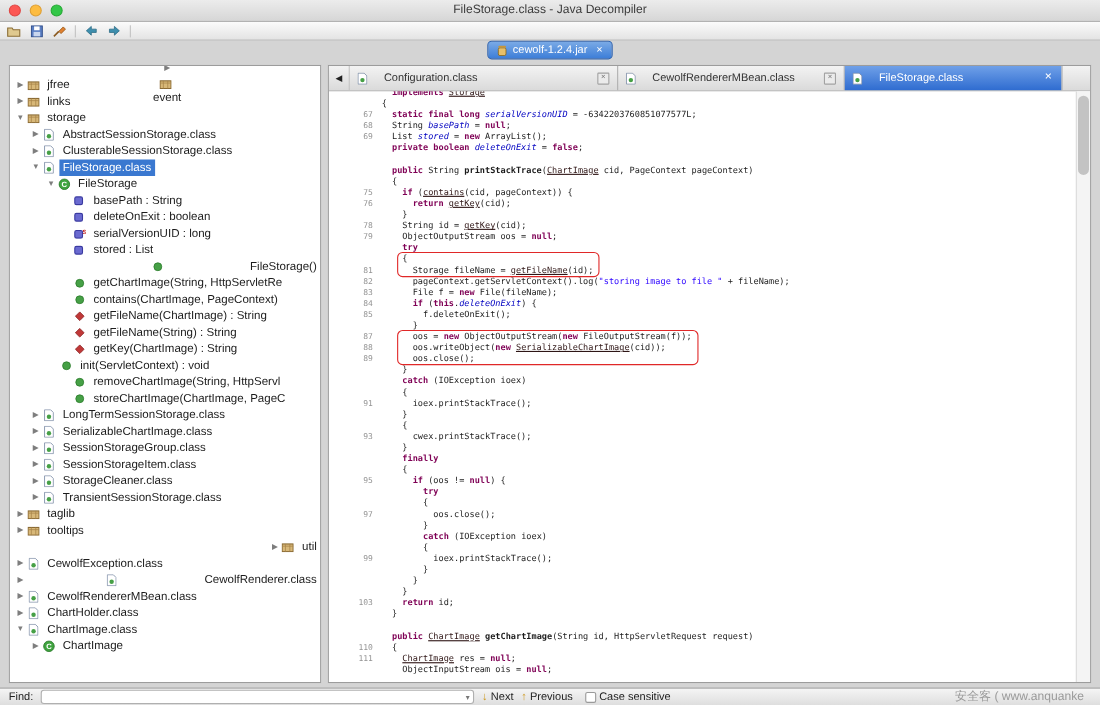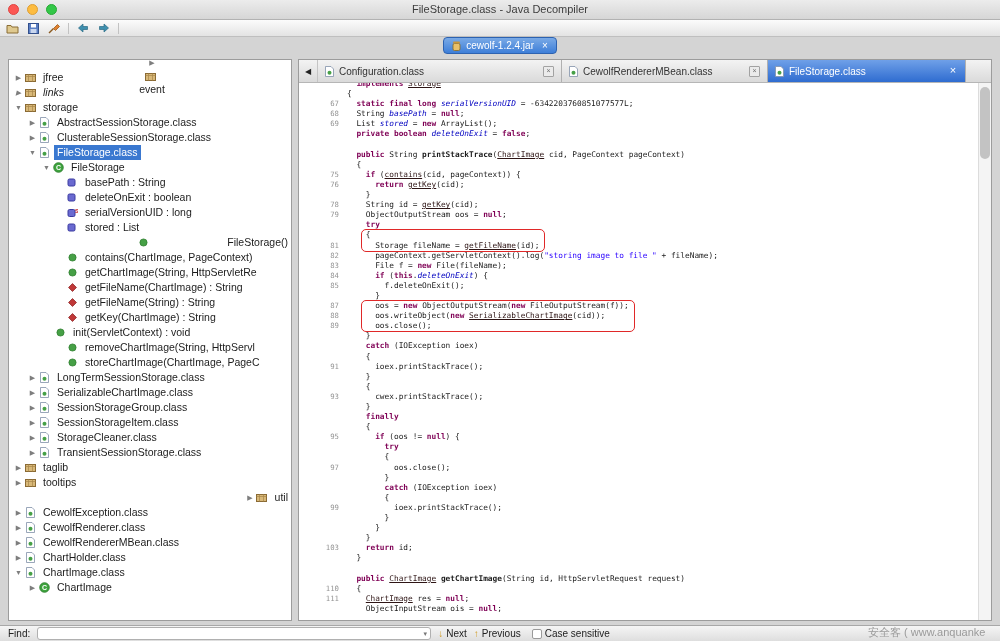--- a/index.html
+++ b/index.html
@@ -45,21 +45,21 @@
   .ti{flex:none;width:12px;height:12px;margin-right:4px;display:inline-flex;align-items:center;justify-content:center}
   .tl{padding:0 3px}
   .tl.sel{background:#3a78d0;color:#fff}
 
   
   .code-tabbar{position:absolute;top:0;left:0;right:0;height:22px;
     background:linear-gradient(#f3f3f3,#dadada);border-bottom:1px solid #b6b6b6;
     display:flex;align-items:stretch}
   .tab-scroll{width:18px;display:flex;align-items:center;justify-content:center;
     font-size:8px;color:#222;border-right:1px solid #c4c4c4}
-  .ctab{display:flex;align-items:center;gap:5px;padding:0 7px;font-size:10px;color:#333;
+  .ctab{display:flex;align-items:center;gap:15px;padding:0 7px;font-size:10px;color:#333;
     border-right:1px solid #b0b0b0;box-sizing:border-box}
   .ctab1{width:244px}
   .ctab2{width:206px}
   .ctab3{flex:1;max-width:198px}
   .ctab.active{background:linear-gradient(#6fa0e8,#2f6cd0);color:#fff}
   .ctab .ticon{flex:none;display:inline-flex}
   .tclose{margin-left:auto;width:9px;height:9px;border:1px solid #a2a2a2;background:#ebebeb;
     color:#707070;font-size:7px;line-height:8px;text-align:center;border-radius:1px;flex:none}
   .ctab.active .tclose{border:none;background:transparent;color:#fff;font-size:11px;line-height:9px;width:10px;height:10px}
 
@@ -171,21 +171,21 @@
       <div class="tree-row" style="padding-left: 4px;">
         <span class="tw">▶</span>
         <span class="ti">
           <svg width="11" height="9">
             <rect x="0.5" y="1.5" width="10" height="7" fill="#d8b878" stroke="#8a6a34"></rect>
             <path d="M0.5 3.5h10M3.5 1.5v7M7.5 1.5v7" stroke="#a8854a" stroke-width="0.7" fill="none"></path>
           </svg>
         </span>
         <span class="tl">jfree</span>
       </div>
-      <div class="tree-row" style="padding-left: 4px; font-style: italic;">
+      <div class="tree-row" style="padding-left: 4px;">
         <span class="tw">▶</span>
         <span class="ti">
           <svg width="11" height="9">
             <rect x="0.5" y="1.5" width="10" height="7" fill="#d8b878" stroke="#8a6a34"></rect>
             <path d="M0.5 3.5h10M3.5 1.5v7M7.5 1.5v7" stroke="#a8854a" stroke-width="0.7" fill="none"></path>
           </svg>
         </span>
         <span class="tl">links</span>
       </div>
       <div class="tree-row" style="padding-left: 4px;">
@@ -284,30 +284,30 @@
         </span>
         <span class="tl">FileStorage()</span>
       </div>
       <div class="tree-row" style="padding-left: 46px;">
         <span class="tw"></span>
         <span class="ti">
           <svg width="9" height="9">
             <circle cx="4.5" cy="4.5" r="3.6" fill="#46a046" stroke="#2a7a2a" stroke-width="0.7"></circle>
           </svg>
         </span>
+        <span class="tl">getChartImage(String, HttpServletRe</span>
+      </div>
+      <div class="tree-row" style="padding-left: 46px;">
+        <span class="tw"></span>
+        <span class="ti">
+          <svg width="9" height="9">
+            <circle cx="4.5" cy="4.5" r="3.6" fill="#46a046" stroke="#2a7a2a" stroke-width="0.7"></circle>
+          </svg>
+        </span>
         <span class="tl">contains(ChartImage, PageContext)</span>
-      </div>
-      <div class="tree-row" style="padding-left: 46px;">
-        <span class="tw"></span>
-        <span class="ti">
-          <svg width="9" height="9">
-            <circle cx="4.5" cy="4.5" r="3.6" fill="#46a046" stroke="#2a7a2a" stroke-width="0.7"></circle>
-          </svg>
-        </span>
-        <span class="tl">getChartImage(String, HttpServletRe</span>
       </div>
       <div class="tree-row" style="padding-left: 46px;">
         <span class="tw"></span>
         <span class="ti">
           <svg width="9" height="9">
             <rect x="1.7" y="1.7" width="5.6" height="5.6" fill="#c03838" stroke="#8a2020" stroke-width="0.7" transform="rotate(45 4.5 4.5)"></rect>
           </svg>
         </span>
         <span class="tl">getFileName(ChartImage) : String</span>
       </div>
@@ -449,21 +449,21 @@
       <div class="tree-row" style="padding-left: 4px;">
         <span class="tw">▶</span>
         <span class="ti">
           <svg width="9" height="11">
             <path d="M0.5 0.5h5.5l2.5 2.5v7.5h-8z" fill="#fff" stroke="#8090a8" stroke-width="0.8"></path>
             <circle cx="4.5" cy="6.8" r="2" fill="#46a046"></circle>
           </svg>
         </span>
         <span class="tl">CewolfException.class</span>
       </div>
-      <div class="tree-row" style="padding-left: 4px;">
+      <div class="tree-row" style="padding-left: 4px; justify-content: space-between;">
         <span class="tw">▶</span>
         <span class="ti">
           <svg width="9" height="11">
             <path d="M0.5 0.5h5.5l2.5 2.5v7.5h-8z" fill="#fff" stroke="#8090a8" stroke-width="0.8"></path>
             <circle cx="4.5" cy="6.8" r="2" fill="#46a046"></circle>
           </svg>
         </span>
         <span class="tl">CewolfRenderer.class</span>
       </div>
       <div class="tree-row" style="padding-left: 4px;">

